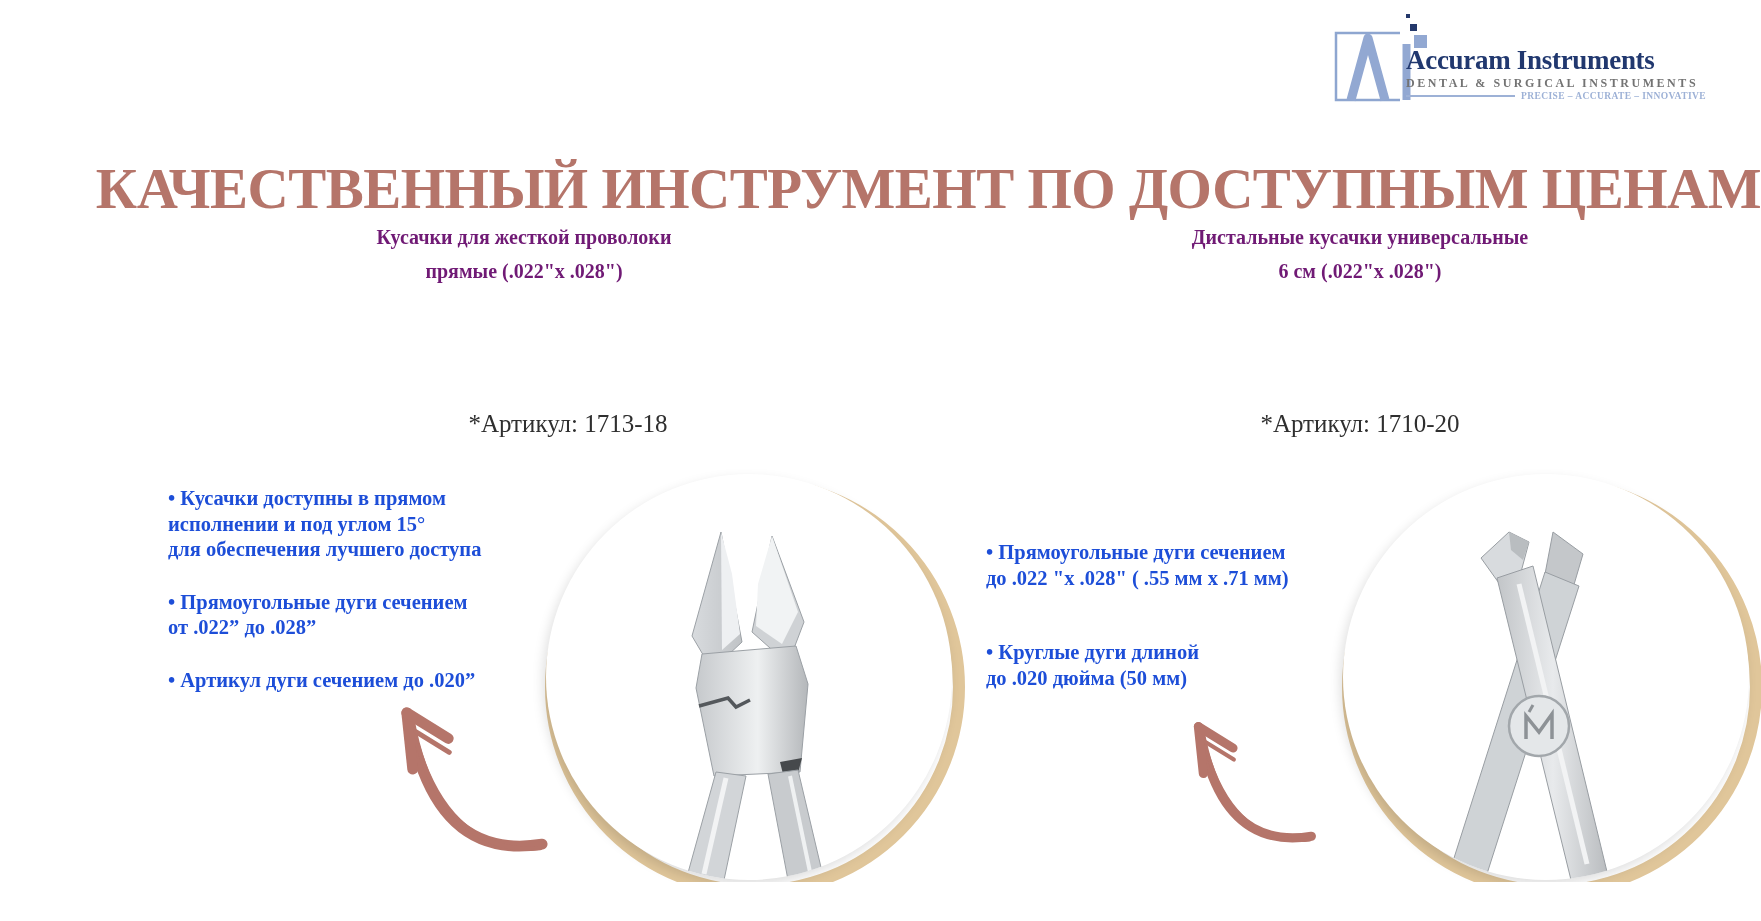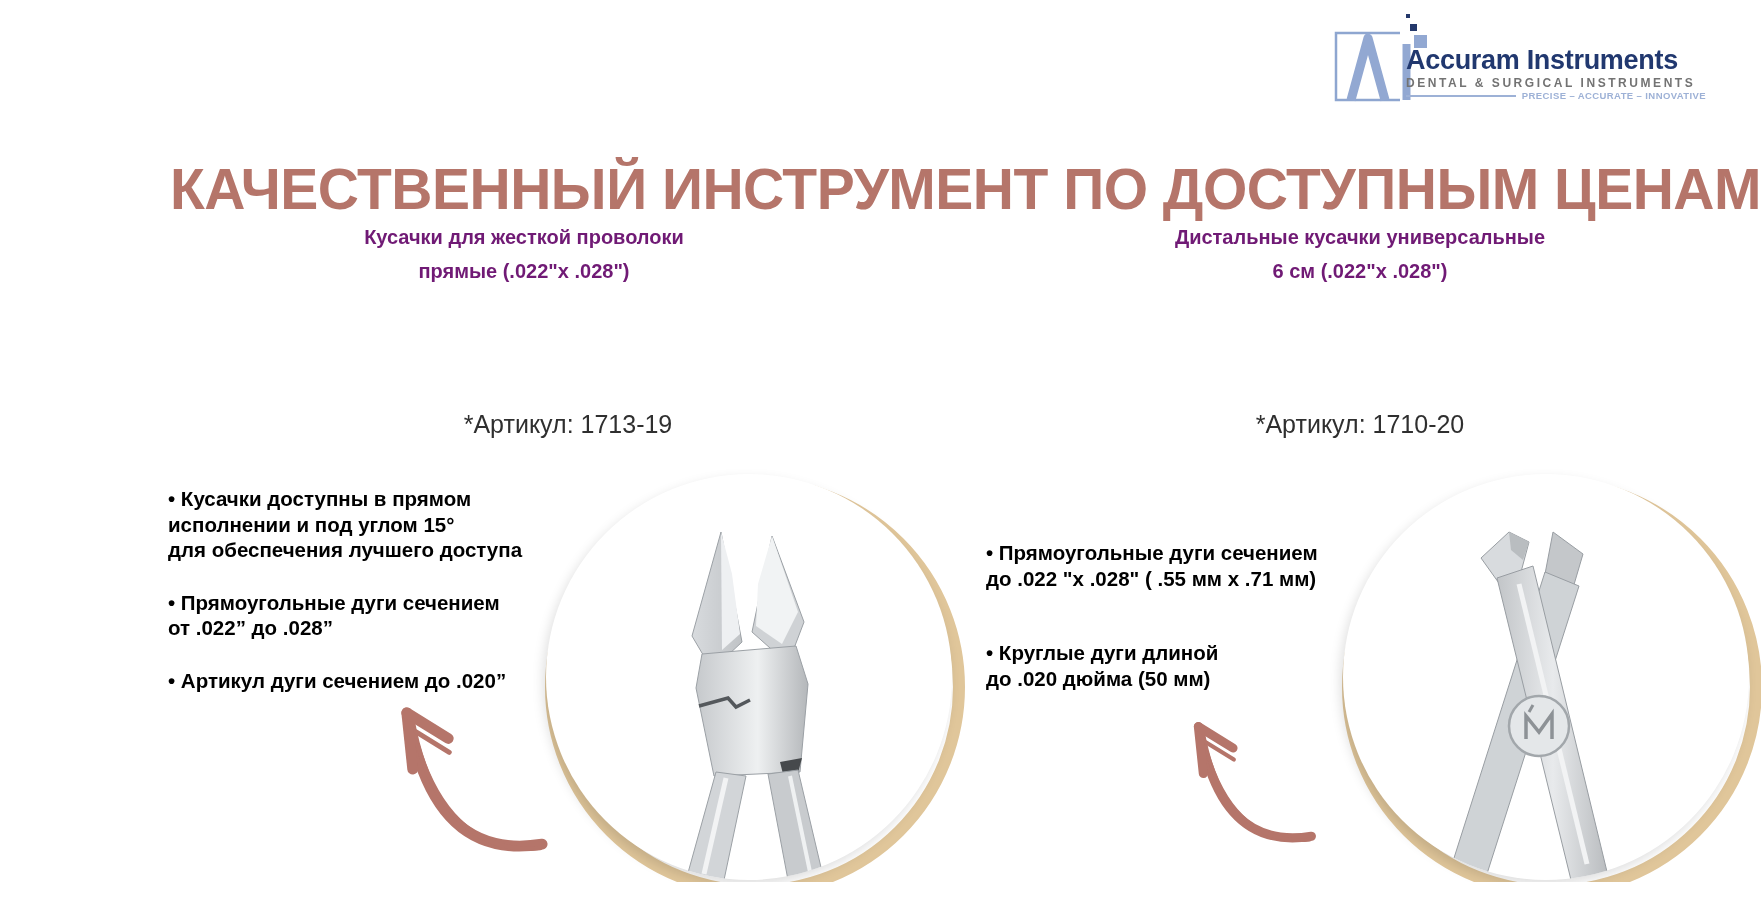--- a/index.html
+++ b/index.html
@@ -1,18 +1,18 @@
 <!DOCTYPE html>
 <html><head>
 <meta charset="utf-8">
 <style>
   html,body{margin:0;padding:0;background:#ffffff;}
   .canvas{
     position:relative;width:1761px;height:882px;background:#ffffff;overflow:hidden;
-    font-family:Liberation Sans, sans-serif;
+    font-family:Liberation Serif, serif;
   }
   
   .logo{position:absolute;left:1330px;top:12px;width:380px;height:100px;}
   .logo-icon{position:absolute;left:0;top:0;}
   .logo-text{position:absolute;left:76px;top:34px;width:300px;}
   .brand{font-size:27px;font-weight:700;color:#21386f;line-height:28px;letter-spacing:-0.3px;white-space:nowrap;}
   .subline{margin-top:2px;font-size:12px;font-weight:700;color:#737373;letter-spacing:2.55px;white-space:nowrap;}
   .tagrow{display:flex;align-items:center;}
   .tagrule{flex:1;height:2px;background:#9db1d6;margin-right:6px;}
   .tagline{font-size:9.5px;font-weight:700;color:#9db1d6;letter-spacing:0.4px;white-space:nowrap;}
@@ -32,21 +32,21 @@
     position:absolute;width:560px;text-align:center;
     font-size:25px;font-weight:400;color:#2f2f2f;
   }
   .article.left{left:288px;top:410px;}
   .article.right{left:1080px;top:410px;}
   .bullets{position:absolute;width:390px;}
   .bullets.left{left:168px;top:486px;}
   .bullets.right{left:986px;top:540px;}
   .bullets p{
     margin:0;white-space:pre-line;font-size:20.5px;font-weight:700;
-    line-height:25.5px;color:#000000;
+    line-height:25.5px;color:#1d4ed8;
   }
   .bullets.left p{margin-bottom:27px;}
   .bullets.right p{margin-bottom:49px;}
   
   .ring{
     position:absolute;width:420px;height:420px;border-radius:50%;
     border:12px solid #e0c69a;box-sizing:border-box;background:transparent;
   }
   .ring.left{left:545px;top:477px;}
   .ring.right{left:1342px;top:477px;}
@@ -86,21 +86,21 @@
     </div>
   </header>
 
   <h1 class="h1">КАЧЕСТВЕННЫЙ ИНСТРУМЕНТ ПО ДОСТУПНЫМ ЦЕНАМ</h1>
 
   <div class="ptitle left">Кусачки для жесткой проволоки
 прямые (.022"х .028")</div>
   <div class="ptitle right">Дистальные кусачки универсальные
 6 см (.022"х .028")</div>
 
-  <div class="article left">*Артикул: 1713-19</div>
+  <div class="article left">*Артикул: 1713-18</div>
   <div class="article right">*Артикул: 1710-20</div>
 
   <div class="bullets left">
     <p>• Кусачки доступны в прямом
 исполнении и под углом 15°
 для обеспечения лучшего доступа</p>
     <p>• Прямоугольные дуги сечением
 от .022” до .028”</p>
     <p>• Артикул дуги сечением до .020”</p>
   </div>

